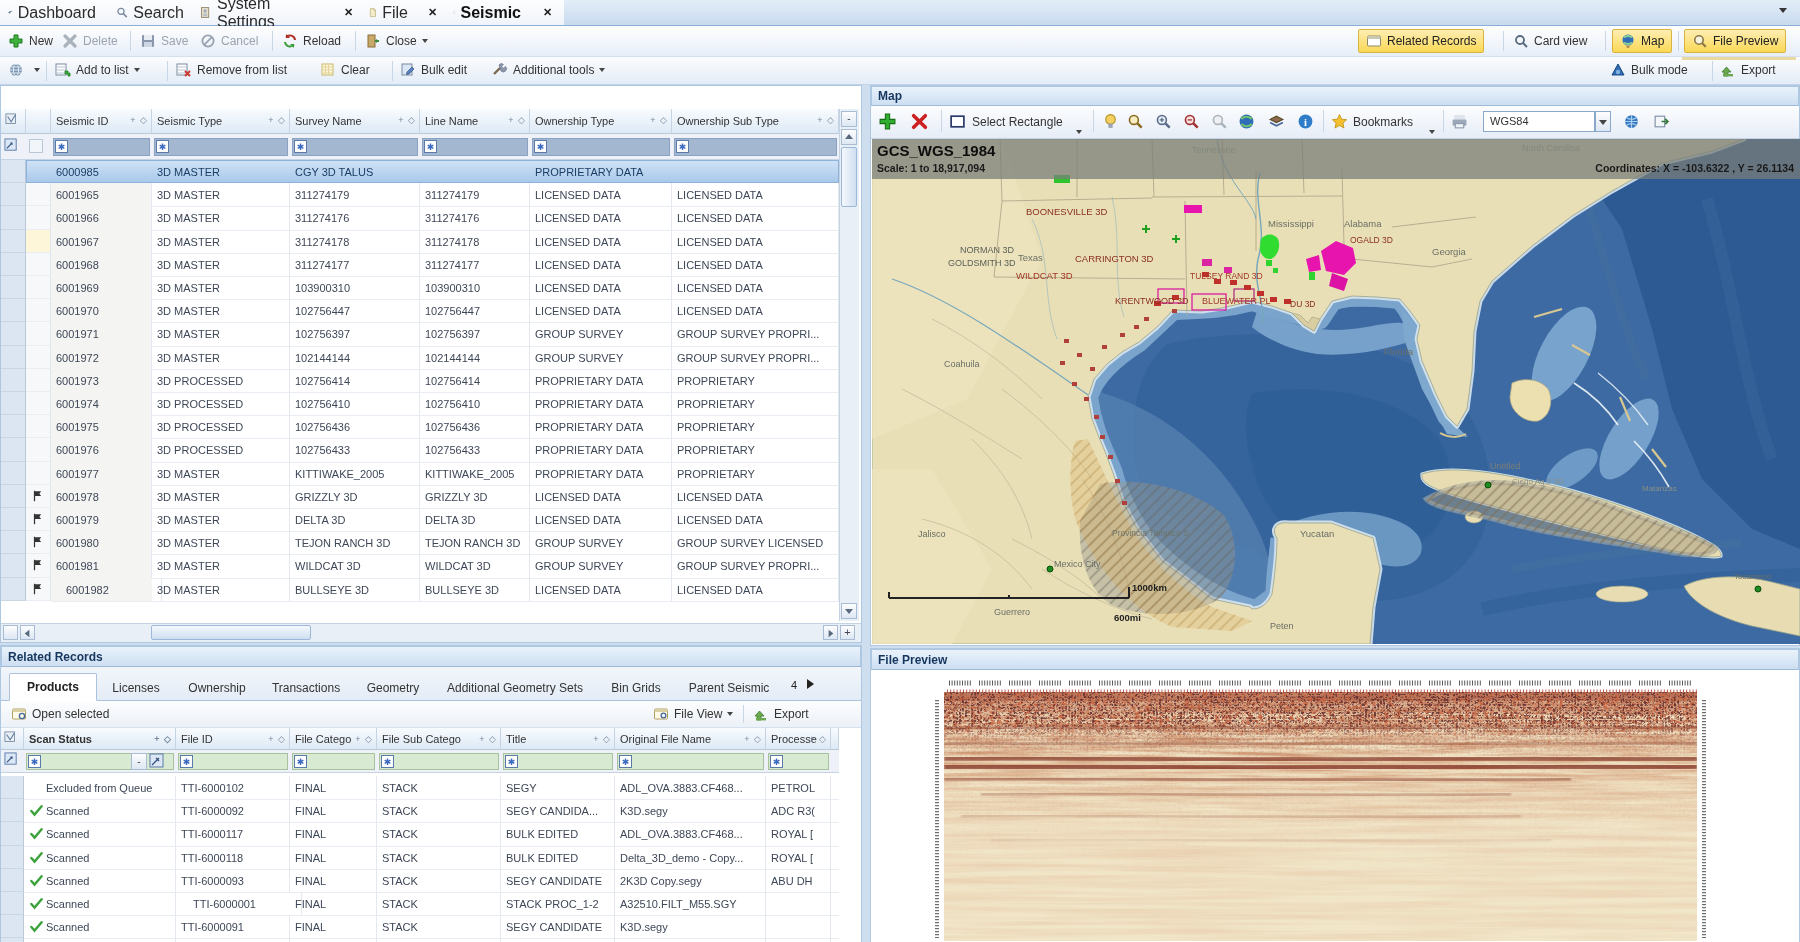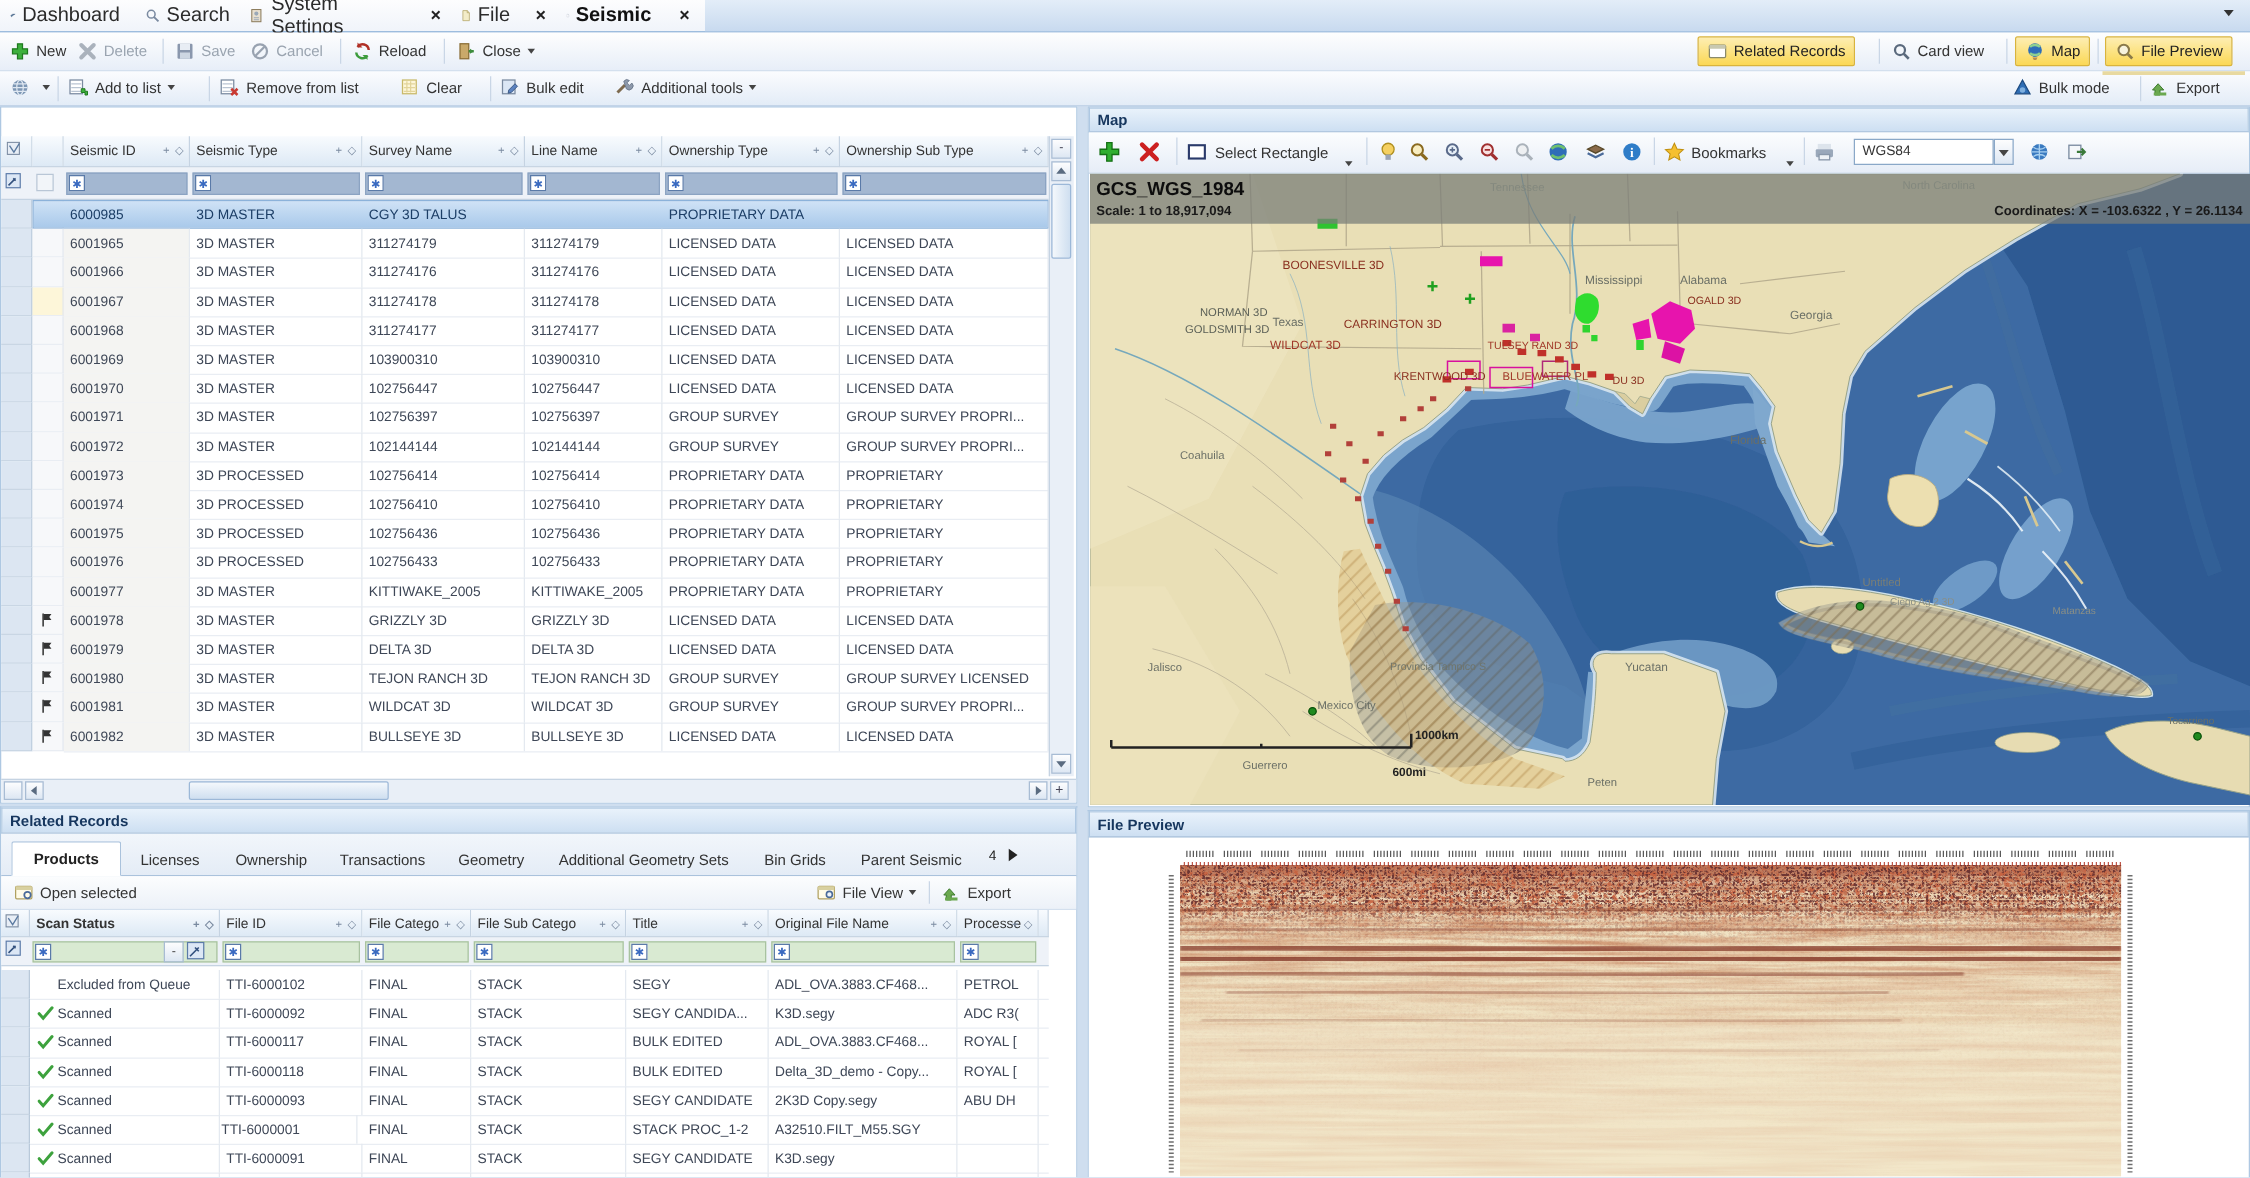--- a/index.html
+++ b/index.html
@@ -451,21 +451,21 @@
 <div class="cell" style="left:529px;top:468px;width:142px;height:24px;">GROUP SURVEY</div>
 <div class="cell" style="left:671px;top:468px;width:167px;height:24px;">GROUP SURVEY PROPRI...</div>
 <div class="rowline" style="top:492px;left:50px;width:788px;"></div>
 <div class="abs" style="left:0;top:492px;width:25px;height:23px;background:#dce6f2;border-right:1px solid #b9c9da;border-bottom:1px solid #c9d6e4;"></div>
 <div class="abs" style="left:25px;top:492px;width:25px;height:23px;background:#f7f8fa;border-right:1px solid #dfe5ed;border-bottom:1px solid #e9edf3;"></div>
 <div class="abs" style="left:30px;top:496px;"><svg width="14" height="14" viewBox="0 0 16 16">
           <path d="M4 2v12" stroke="#333" stroke-width="1.4"></path>
           <path d="M4.6 2.5h7l-2 2.8 2 2.8h-7z" fill="#333"></path>
         </svg></div>
 <div class="abs" style="left:50px;top:492px;width:101px;height:23px;background:#f4f4f2;"></div>
-<div class="cell" style="left:50px;top:492px;width:101px;height:23px;">6001982</div>
+<div class="cell" style="left:60px;top:492px;width:101px;height:23px;">6001982</div>
 <div class="cell" style="left:151px;top:492px;width:138px;height:23px;">3D MASTER</div>
 <div class="cell" style="left:289px;top:492px;width:130px;height:23px;">BULLSEYE 3D</div>
 <div class="cell" style="left:419px;top:492px;width:110px;height:23px;">BULLSEYE 3D</div>
 <div class="cell" style="left:529px;top:492px;width:142px;height:23px;">LICENSED DATA</div>
 <div class="cell" style="left:671px;top:492px;width:167px;height:23px;">LICENSED DATA</div>
 <div class="rowline" style="top:515px;left:50px;width:788px;"></div>
 <div class="abs" style="left:0;top:515px;width:25px;height:-2px;background:#dce6f2;border-right:1px solid #b9c9da;"></div>
 <div class="abs" style="left:838px;top:23px;width:20px;height:512px;background:#e9eff7;border-left:1px solid #c5d3e2;"></div>
 <div class="abs" style="left:840px;top:25px;width:16px;height:16px;background:linear-gradient(#fdfdfe,#dde7f3);border:1px solid #a8bcd4;font-size:10px;color:#445;text-align:center;line-height:14px;">-</div>
 <div class="abs" style="left:840px;top:43px;width:16px;height:16px;background:linear-gradient(#fdfdfe,#dde7f3);border:1px solid #a8bcd4;"><svg width="14" height="14" viewBox="0 0 14 14">
@@ -617,21 +617,21 @@
 <div class="cell" style="left:376px;top:223px;width:124px;height:23px;padding-left:5px;">STACK</div>
 <div class="cell" style="left:500px;top:223px;width:114px;height:23px;padding-left:5px;">SEGY CANDIDATE</div>
 <div class="cell" style="left:614px;top:223px;width:151px;height:23px;padding-left:5px;">2K3D Copy.segy</div>
 <div class="cell" style="left:765px;top:223px;width:65px;height:23px;padding-left:5px;">ABU DH</div>
 <div class="rowline" style="top:246px;left:23px;width:815px;"></div>
 <div class="abs" style="left:0;top:246px;width:23px;height:23px;background:#dce6f2;border-right:1px solid #b9c9da;border-bottom:1px solid #c9d6e4;"></div>
 <div class="abs" style="left:28px;top:250px;"><svg width="15" height="15" viewBox="0 0 16 16">
           <path d="M2.5 8.5l3.4 3.8L13.5 3.5" fill="none" stroke="#3da23d" stroke-width="2.6" stroke-linecap="round"></path>
         </svg></div>
 <div class="cell" style="left:23px;top:246px;width:152px;height:23px;padding-left:22px;">Scanned</div>
-<div class="cell" style="left:171px;top:246px;width:114px;height:23px;padding-left:5px;">TTI-6000001</div>
+<div class="cell" style="left:187px;top:246px;width:114px;height:23px;padding-left:5px;">TTI-6000001</div>
 <div class="cell" style="left:289px;top:246px;width:87px;height:23px;padding-left:5px;">FINAL</div>
 <div class="cell" style="left:376px;top:246px;width:124px;height:23px;padding-left:5px;">STACK</div>
 <div class="cell" style="left:500px;top:246px;width:114px;height:23px;padding-left:5px;">STACK PROC_1-2</div>
 <div class="cell" style="left:614px;top:246px;width:151px;height:23px;padding-left:5px;">A32510.FILT_M55.SGY</div>
 <div class="cell" style="left:765px;top:246px;width:65px;height:23px;padding-left:5px;"></div>
 <div class="rowline" style="top:269px;left:23px;width:815px;"></div>
 <div class="abs" style="left:0;top:269px;width:23px;height:23px;background:#dce6f2;border-right:1px solid #b9c9da;border-bottom:1px solid #c9d6e4;"></div>
 <div class="abs" style="left:28px;top:273px;"><svg width="15" height="15" viewBox="0 0 16 16">
           <path d="M2.5 8.5l3.4 3.8L13.5 3.5" fill="none" stroke="#3da23d" stroke-width="2.6" stroke-linecap="round"></path>
         </svg></div>

